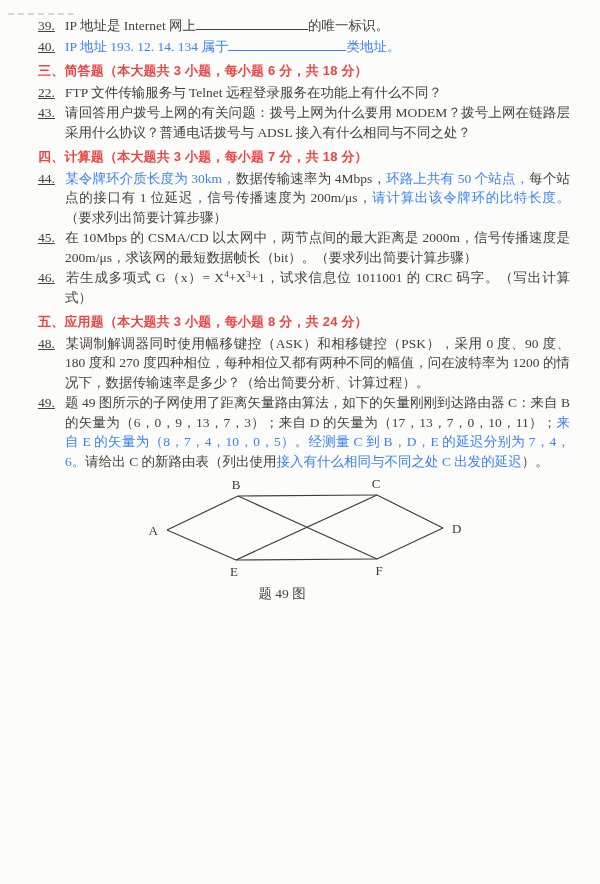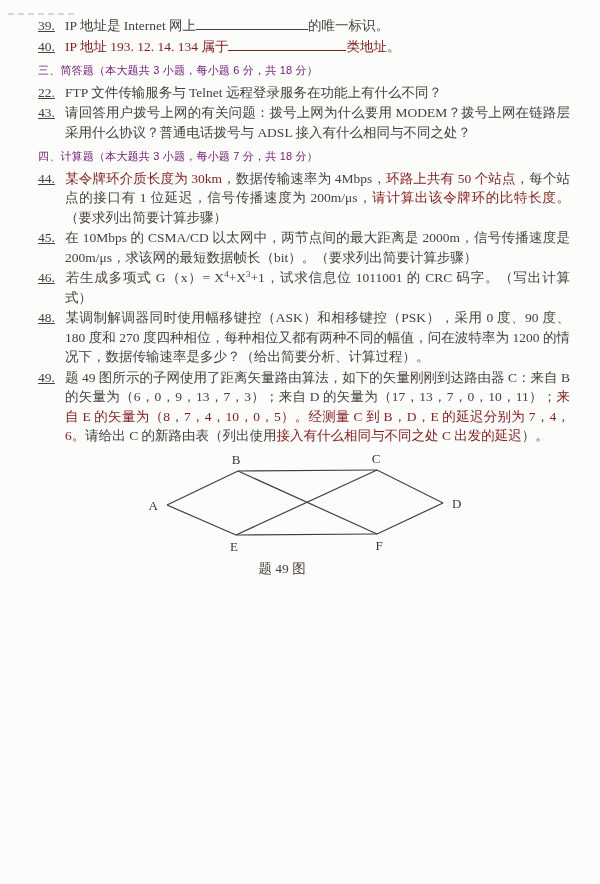--- a/index.html
+++ b/index.html
@@ -16,38 +16,38 @@
     font-size:13.5px;
     line-height:19.5px;
     text-align:justify;
   }
   .scan-artifact{
     position:absolute;left:8px;top:13px;width:66px;height:0;
     border-top:2px dashed #c9c7c2;opacity:.7;
   }
   .section{
     font-family:"Liberation Sans","DejaVu Sans",sans-serif;
-    font-weight:normal;
-    font-size:11px;
-    color:#701a75;
+    font-weight:bold;
+    font-size:13px;
+    color:#ef4444;
     margin:5px 0 2px 0;
     letter-spacing:.2px;
   }
   .question{
     padding-left:27px;
     margin-bottom:1px;
   }
   .qnum{
     display:inline-block;
     width:27px;
     margin-left:-27px;
     text-decoration:underline;
   }
   .d{color:#46413c;}
-  .r{color:#7f1d1d;}
+  .r{color:#3b82f6;}
   .blank{
     display:inline-block;
     height:12px;
     border-bottom:1px solid currentColor;
     vertical-align:baseline;
   }
   sup{font-size:9px;line-height:0;}
   .figure{
     margin-top:6px;
     margin-left:-38px;
@@ -77,20 +77,21 @@
   <div>
       <div class="question"><span class="qnum d">39.</span><span class="d">IP 地址是 Internet 网上</span><span class="blank d" style="width: 112px;"></span><span class="d">的唯一标识。</span></div>
       <div class="question"><span class="qnum d">40.</span><span class="r">IP 地址 193. 12. 14. 134 属于</span><span class="blank r" style="width: 118px;"></span><span class="r">类地址。</span></div>
       <div class="section">三、简答题（本大题共 3 小题，每小题 6 分，共 18 分）</div>
       <div class="question"><span class="qnum d">22.</span><span class="d">FTP 文件传输服务与 Telnet 远程登录服务在功能上有什么不同？</span></div>
       <div class="question"><span class="qnum d">43.</span><span class="d">请回答用户拨号上网的有关问题：拨号上网为什么要用 MODEM？拨号上网在链路层采用什么协议？普通电话拨号与 ADSL 接入有什么相同与不同之处？</span></div>
       <div class="section">四、计算题（本大题共 3 小题，每小题 7 分，共 18 分）</div>
       <div class="question"><span class="qnum d">44.</span><span class="r">某令牌环介质长度为 30km，</span><span class="d">数据传输速率为 4Mbps，</span><span class="r">环路上共有 50 个站点，</span><span class="d">每个站点的接口有 1 位延迟，信号传播速度为 200m/μs，</span><span class="r">请计算出该令牌环的比特长度。</span><span class="d">（要求列出简要计算步骤）</span></div>
       <div class="question"><span class="qnum d">45.</span><span class="d">在 10Mbps 的 CSMA/CD 以太网中，两节点间的最大距离是 2000m，信号传播速度是 200m/μs，求该网的最短数据帧长（bit）。（要求列出简要计算步骤）</span></div>
       <div class="question"><span class="qnum d">46.</span><span class="d">若生成多项式 G（x）= X</span><sup class="d">4</sup><span class="d">+X</span><sup class="d">3</sup><span class="d">+1，试求信息位 1011001 的 CRC 码字。（写出计算式）</span></div>
+      <div class="section">五、应用题（本大题共 3 小题，每小题 8 分，共 24 分）</div>
       <div class="question"><span class="qnum d">48.</span><span class="d">某调制解调器同时使用幅移键控（ASK）和相移键控（PSK），采用 0 度、90 度、180 度和 270 度四种相位，每种相位又都有两种不同的幅值，问在波特率为 1200 的情况下，数据传输速率是多少？（给出简要分析、计算过程）。</span></div>
       <div class="question"><span class="qnum d">49.</span><span class="d">题 49 图所示的子网使用了距离矢量路由算法，如下的矢量刚刚到达路由器 C：来自 B 的矢量为（6，0，9，13，7，3）；来自 D 的矢量为（17，13，7，0，10，11）；</span><span class="r">来自 E 的矢量为（8，7，4，10，0，5）。</span><span class="r">经测量 C 到 B，D，E 的延迟分别为 7，4，6。</span><span class="d">请给出 C 的新路由表（列出使用</span><span class="r">接入有什么相同与不同之处 C 出发的延迟</span><span class="d">）。</span></div>
     </div>
 
   <div class="figure">
     <svg width="600" height="105" viewBox="0 0 600 105">
         <line x1="167" y1="53" x2="238" y2="19"></line>
         <line x1="167" y1="53" x2="236" y2="83"></line>
         <line x1="238" y1="19" x2="377" y2="18"></line>
         <line x1="238" y1="19" x2="377" y2="82"></line>

